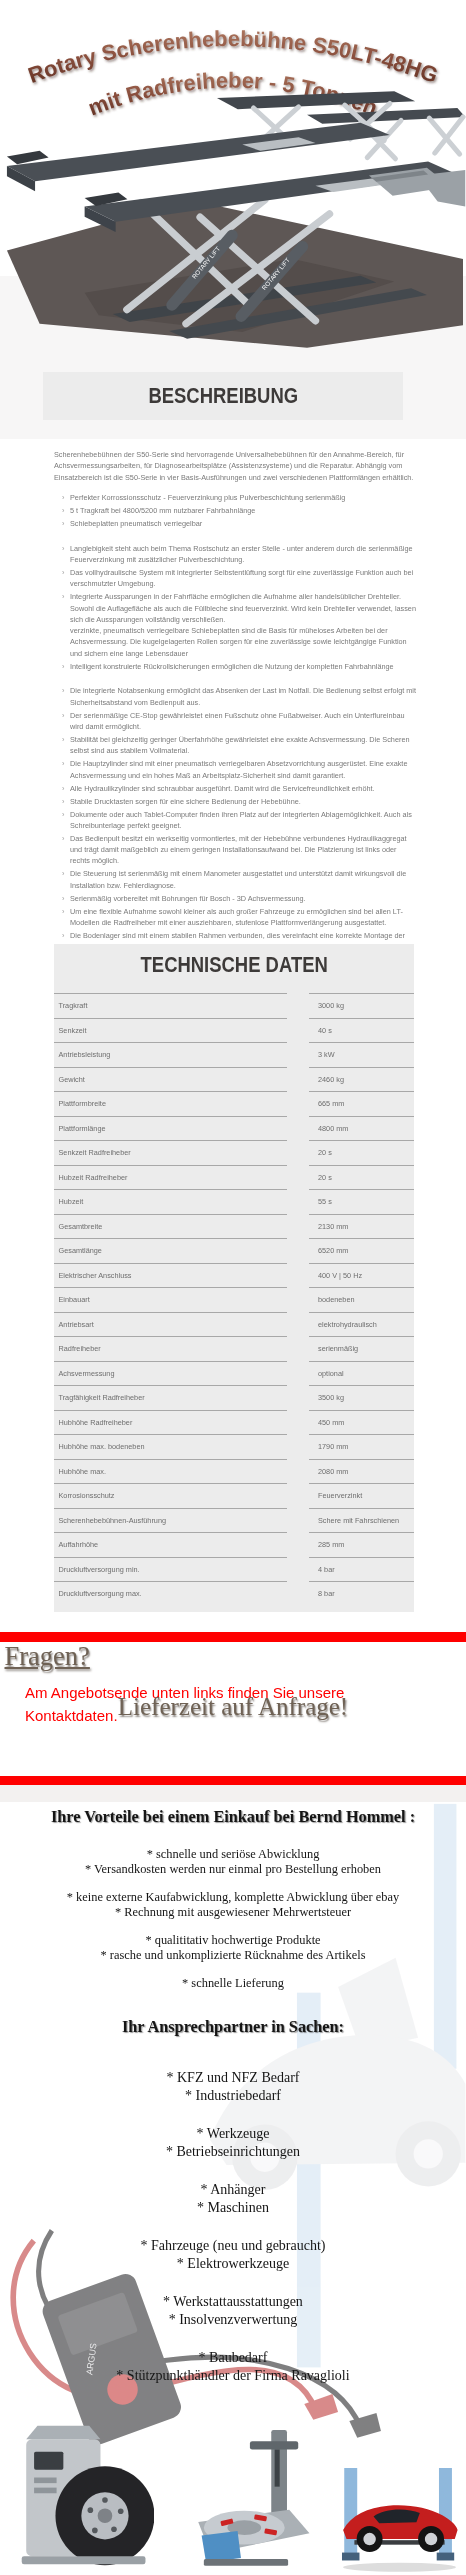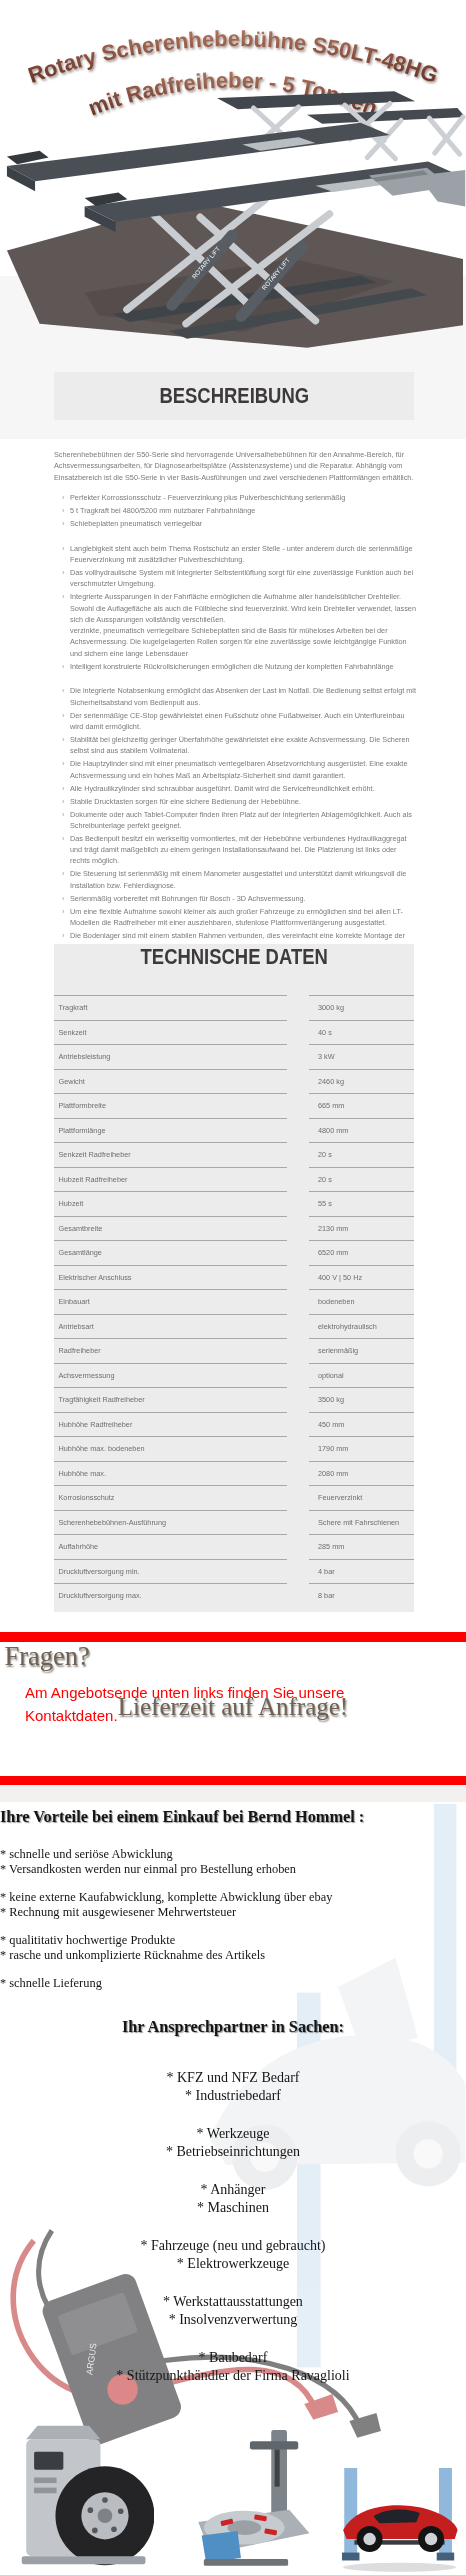--- a/index.html
+++ b/index.html
@@ -6,54 +6,54 @@
   #page{position:relative;width:466px;height:2576px;background:#ffffff;overflow:hidden;
         font-family:"Liberation Sans",sans-serif;}
   
   #title-arch{position:absolute;top:0;left:0;width:466px;height:132px;}
   #title-arch text{font-family:"Liberation Sans",sans-serif;font-weight:bold;}
   
   #product-hero{position:absolute;top:90px;left:0;width:466px;height:259px;}
   #hero-gray-band{position:absolute;top:186px;left:0;width:466px;height:163px;background:#f7f6f6;}
   #hero-svg{position:absolute;top:0;left:0;}
   
-  .gray-band{position:absolute;left:54px;width:360px;background:#ececec;text-align:center;}
+  .gray-band{position:absolute;left:43px;width:360px;background:#ececec;text-align:center;}
   .cond-head{display:inline-block;transform:scaleX(.82);transform-origin:center;
              font-weight:bold;font-size:22.5px;color:#3d3a39;letter-spacing:0px;
              font-family:"Liberation Sans",sans-serif;}
   #besch-band{top:372px;height:48px;line-height:48px;}
   
   #description{position:absolute;top:433px;left:54px;width:364px;color:#7a7a7a;
                font-size:7.3px;line-height:11.3px;}
   #description p{margin:16px 0 9px 0;}
   #description ul{margin:0 0 13.5px 0;padding:0 0 0 16px;list-style:none;}
   #description li{position:relative;margin-bottom:1.7px;white-space:pre-line;}
   #description li::before{content:"›";position:absolute;left:-8px;top:0;color:#9b9b9b;}
   
   #tech-box{position:absolute;top:944px;left:54px;width:360px;height:668px;background:#ececec;}
-  #tech-head{padding-top:0;text-align:center;height:31px;}
-  #tech-table{margin-top:20px;}
+  #tech-head{padding-top:8px;text-align:center;height:31px;}
+  #tech-table{margin-top:10px;}
   .tech-row{display:flex;height:24.5px;font-size:7.3px;color:#6e6e6e;box-sizing:border-box;}
   .tech-label{width:233px;border-top:0.6px solid #a8a8a8;padding:7.3px 0 0 4.5px;box-sizing:border-box;}
   .tech-gap{width:22px;}
   .tech-value{flex:1;border-top:0.6px solid #a8a8a8;padding:7.3px 0 0 9px;box-sizing:border-box;}
   
   .red-bar{position:absolute;left:0;width:466px;height:9.6px;background:#ff0000;}
   #red-bar-1{top:1632px;} #red-bar-2{top:1776px;}
   #fragen{position:absolute;top:1641px;left:4.5px;font-family:"Liberation Serif",serif;
-          font-size:26.5px;color:#6f6255;text-shadow:1.1px 1.7px 1.7px rgba(45,35,25,.55);}
+          font-size:26.5px;color:#6f6255;text-shadow:1.1px 1.7px 1.7px rgba(45,35,25,.55);text-decoration:underline;}
   #contact-note{position:absolute;top:1682px;left:25px;width:383px;color:#ff0000;
                 font-size:15px;line-height:22.5px;white-space:pre-line;}
   #lieferzeit{position:absolute;top:1693px;left:0;width:466px;text-align:center;
               font-family:"Liberation Serif",serif;font-size:25px;color:#6f6255;
               text-shadow:1.1px 1.7px 1.7px rgba(45,35,25,.55);}
   #post-red-strip{position:absolute;top:1785px;left:0;width:466px;height:17px;background:#f3f1f0;}
   
   #benefits-bg{position:absolute;top:1801px;left:0;width:466px;height:775px;pointer-events:none;}
-  #benefits{position:absolute;top:1807px;left:0;width:466px;
+  #benefits{position:absolute;top:1807px;left:0;width:466px;text-align:center;
             font-family:"Liberation Serif",serif;color:#151515;}
   .serif-title{font-size:16.3px;font-weight:bold;text-shadow:1.1px 1.1px 1.1px rgba(0,0,0,.4);}
   #benefit-list{margin-top:20px;font-family:Liberation Serif, serif;}
   #benefit-list .pair{font-size:12.4px;line-height:15px;margin-bottom:13px;white-space:pre-line;}
   #partner{position:absolute;top:2017px;left:0;width:466px;text-align:center;
            font-family:"Liberation Serif",serif;color:#151515;}
   #partner-list{margin-top:32px;}
   #partner-list .pair{font-size:14px;line-height:18px;margin-bottom:20px;white-space:pre-line;}
   
   .photo{position:absolute;}

